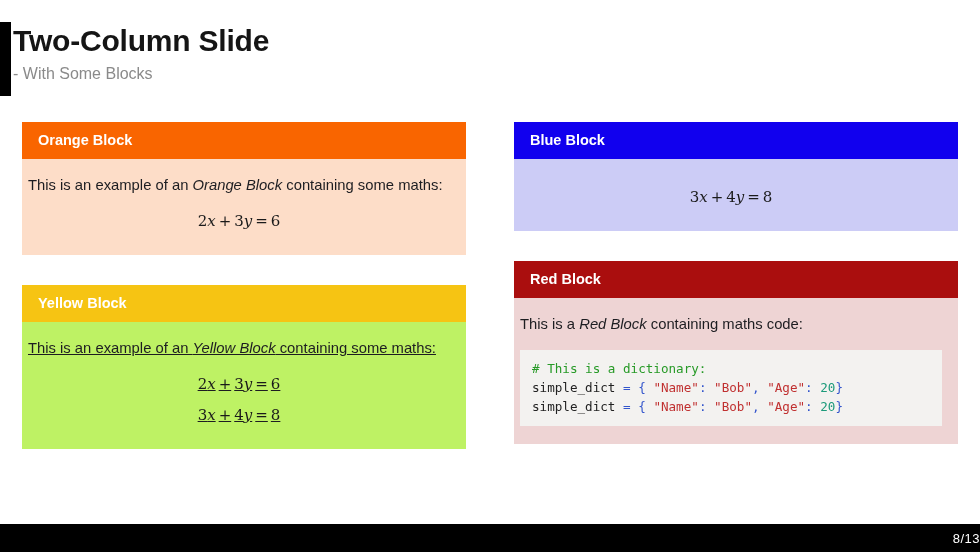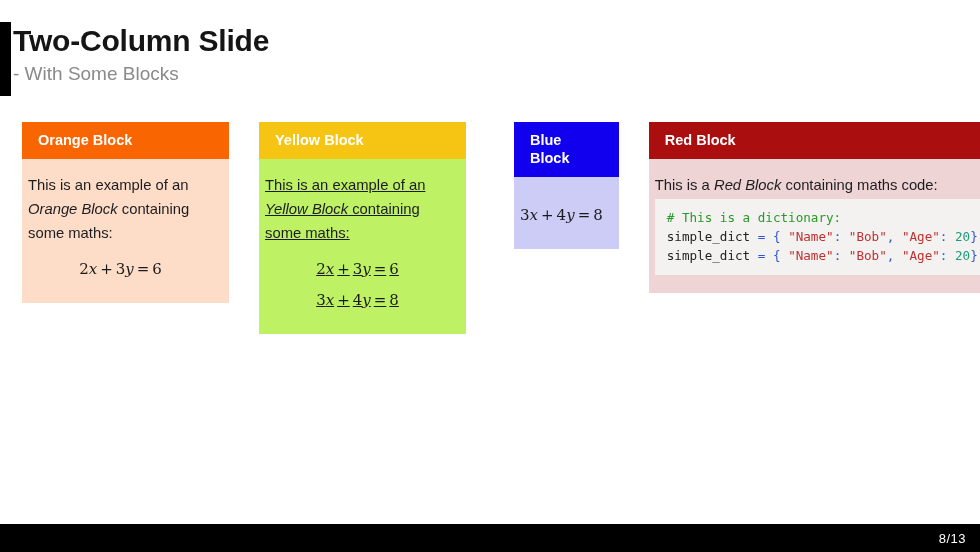--- a/index.html
+++ b/index.html
@@ -41,40 +41,40 @@
   }
   .slide-title {
     font-size: 30px;
     font-weight: bold;
     color: #151515;
     letter-spacing: -0.2px;
     line-height: 38px;
     white-space: nowrap;
   }
   .slide-subtitle {
-    font-size: 19px;
+    font-size: 16px;
     color: #8a8a8a;
     line-height: 20px;
     margin-top: 4px;
     white-space: nowrap;
   }
 
   
   .columns {
     position: absolute;
     left: 22px;
     top: 122px;
     width: 936px;
     display: flex;
     gap: 48px;
   }
   .column {
     width: 444px;
     display: flex;
-    flex-direction: row;
+    flex-direction: column;
     gap: 30px;
     border-radius: 14px;
   }
 
   .block { width: 100%; }
   .block-header {
     font-size: 14.5px;
     font-weight: bold;
     color: #ffffff;
     padding: 9px 16px 10px 16px;
@@ -113,21 +113,21 @@
   }
   .math .var {
     font-style: italic;
   }
   .math .op {
     padding: 0 3px;
   }
 
   
   .code-box {
-    margin-top: 2px;
+    margin-top: 14px;
     background: #f3f2f0;
     padding: 9px 12px 10px 12px;
     font-family: "DejaVu Sans Mono", "Liberation Mono", monospace;
     font-size: 12.6px;
     line-height: 19px;
     white-space: pre;
     overflow: hidden;
   }
   .tok-comment { color: #279a27; }
   .tok-name    { color: #222222; }
@@ -139,21 +139,20 @@
   .footer {
     position: absolute;
     left: 0;
     bottom: 0;
     width: 980px;
     height: 28px;
     background: #000000;
     display: flex;
     align-items: center;
     justify-content: flex-end;
-    padding-right: 14px;
   }
   .page-number {
     color: #ffffff;
     font-size: 13px;
     letter-spacing: 0.5px;
   }
 </style>
 </head>
 <body>
 

